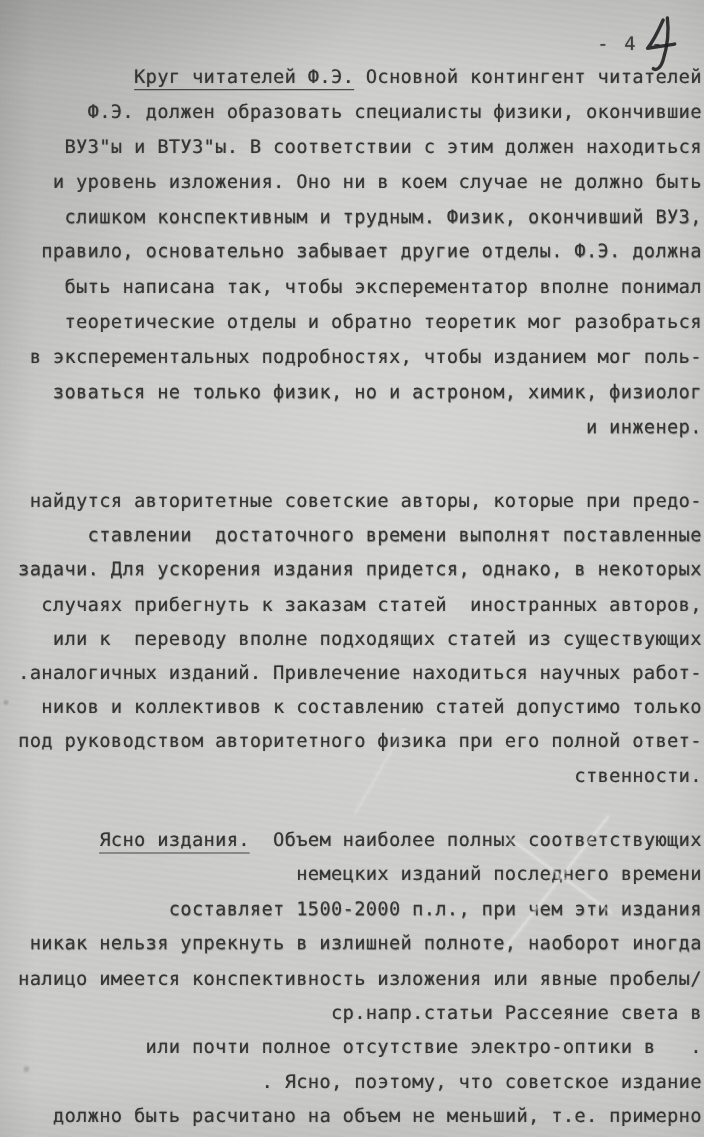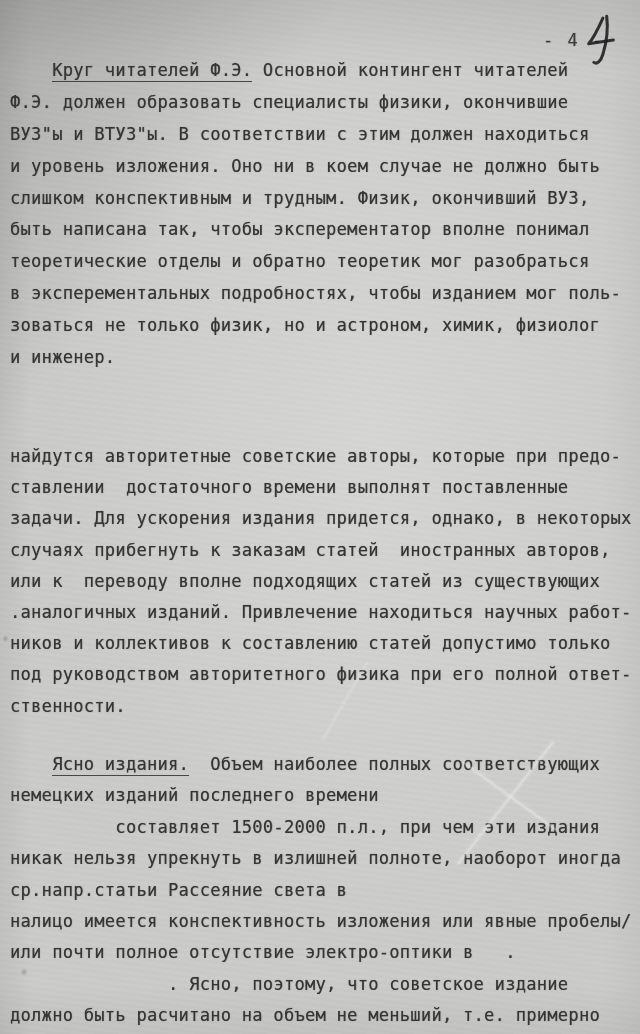--- a/index.html
+++ b/index.html
@@ -40,20 +40,21 @@
     height: 58px;
   }
 
   .para {
     position: absolute;
     left: 10px;
     width: 628px;
     font-size: 17px;
     letter-spacing: 0.3px;
     text-shadow: 0.3px 0.3px 0.9px rgba(45,45,43,0.6);
+    text-align: right;
   }
   .para-0 { top: 55px;  line-height: 31.9px; }
   .para-1 { top: 441px; line-height: 31.2px; }
   .para-2 { top: 749px; line-height: 31.4px; }
 
   .line { white-space: pre; height: 1lh; }
   .para-0 .line { height: 31.9px; }
   .para-1 .line { height: 31.2px; }
   .para-2 .line { height: 31.4px; }
 
@@ -90,20 +91,21 @@
     <path d="M26 2 C27.5 14 26 29 22 42 C20 49 16 53 12.5 50.5" fill="none" stroke="#1d1d1f" stroke-width="3.2" stroke-linecap="round" opacity="0.88"></path>
   </svg>
 
   <div id="doc">
       <div class="para para-0">
         <div class="line"><span>    </span><span class="u">Круг читателей Ф.Э.</span><span> Основной контингент читателей</span></div>
         <div class="line"><span>Ф.Э. должен образовать специалисты физики, окончившие</span></div>
         <div class="line"><span>ВУЗ"ы и ВТУЗ"ы. В соответствии с этим должен находиться</span></div>
         <div class="line"><span>и уровень изложения. Оно ни в коем случае не должно быть</span></div>
         <div class="line"><span>слишком конспективным и трудным. Физик, окончивший ВУЗ,</span></div>
+        <div class="line"><span>правило, основательно забывает другие отделы. Ф.Э. должна</span></div>
         <div class="line"><span>быть написана так, чтобы эксперементатор вполне понимал</span></div>
         <div class="line"><span>теоретические отделы и обратно теоретик мог разобраться</span></div>
         <div class="line"><span>в эксперементальных подробностях, чтобы изданием мог поль-</span></div>
         <div class="line"><span>зоваться не только физик, но и астроном, химик, физиолог</span></div>
         <div class="line"><span>и инженер.</span></div>
       </div>
       <div class="para para-1">
         <div class="line"><span>найдутся авторитетные советские авторы, которые при предо-</span></div>
         <div class="line"><span>ставлении  достаточного времени выполнят поставленные</span></div>
         <div class="line"><span>задачи. Для ускорения издания придется, однако, в некоторых</span></div>
@@ -112,22 +114,22 @@
         <div class="line"><span>.аналогичных изданий. Привлечение находиться научных работ-</span></div>
         <div class="line"><span>ников и коллективов к составлению статей допустимо только</span></div>
         <div class="line"><span>под руководством авторитетного физика при его полной ответ-</span></div>
         <div class="line"><span>ственности.</span></div>
       </div>
       <div class="para para-2">
         <div class="line"><span>    </span><span class="u">Ясно издания.</span><span>  Объем наиболее полных соответствующих</span></div>
         <div class="line"><span>немецких изданий последнего времени</span></div>
         <div class="line"><span>          составляет 1500-2000 п.л., при чем эти издания</span></div>
         <div class="line"><span>никак нельзя упрекнуть в излишней полноте, наоборот иногда</span></div>
+        <div class="line"><span>налицо имеется конспективность изложения или явные пробелы/</span></div>
         <div class="line"><span>ср.напр.статьи Рассеяние света в</span></div>
-        <div class="line"><span>налицо имеется конспективность изложения или явные пробелы/</span></div>
         <div class="line"><span>или почти полное отсутствие электро-оптики в   .</span></div>
         <div class="line"><span>               . Ясно, поэтому, что советское издание</span></div>
         <div class="line"><span>должно быть расчитано на объем не меньший, т.е. примерно</span></div>
       </div>
     </div>
 
   <div class="crease crease-1"></div>
   <div class="crease crease-2"></div>
   <div class="crease crease-3"></div>
 

